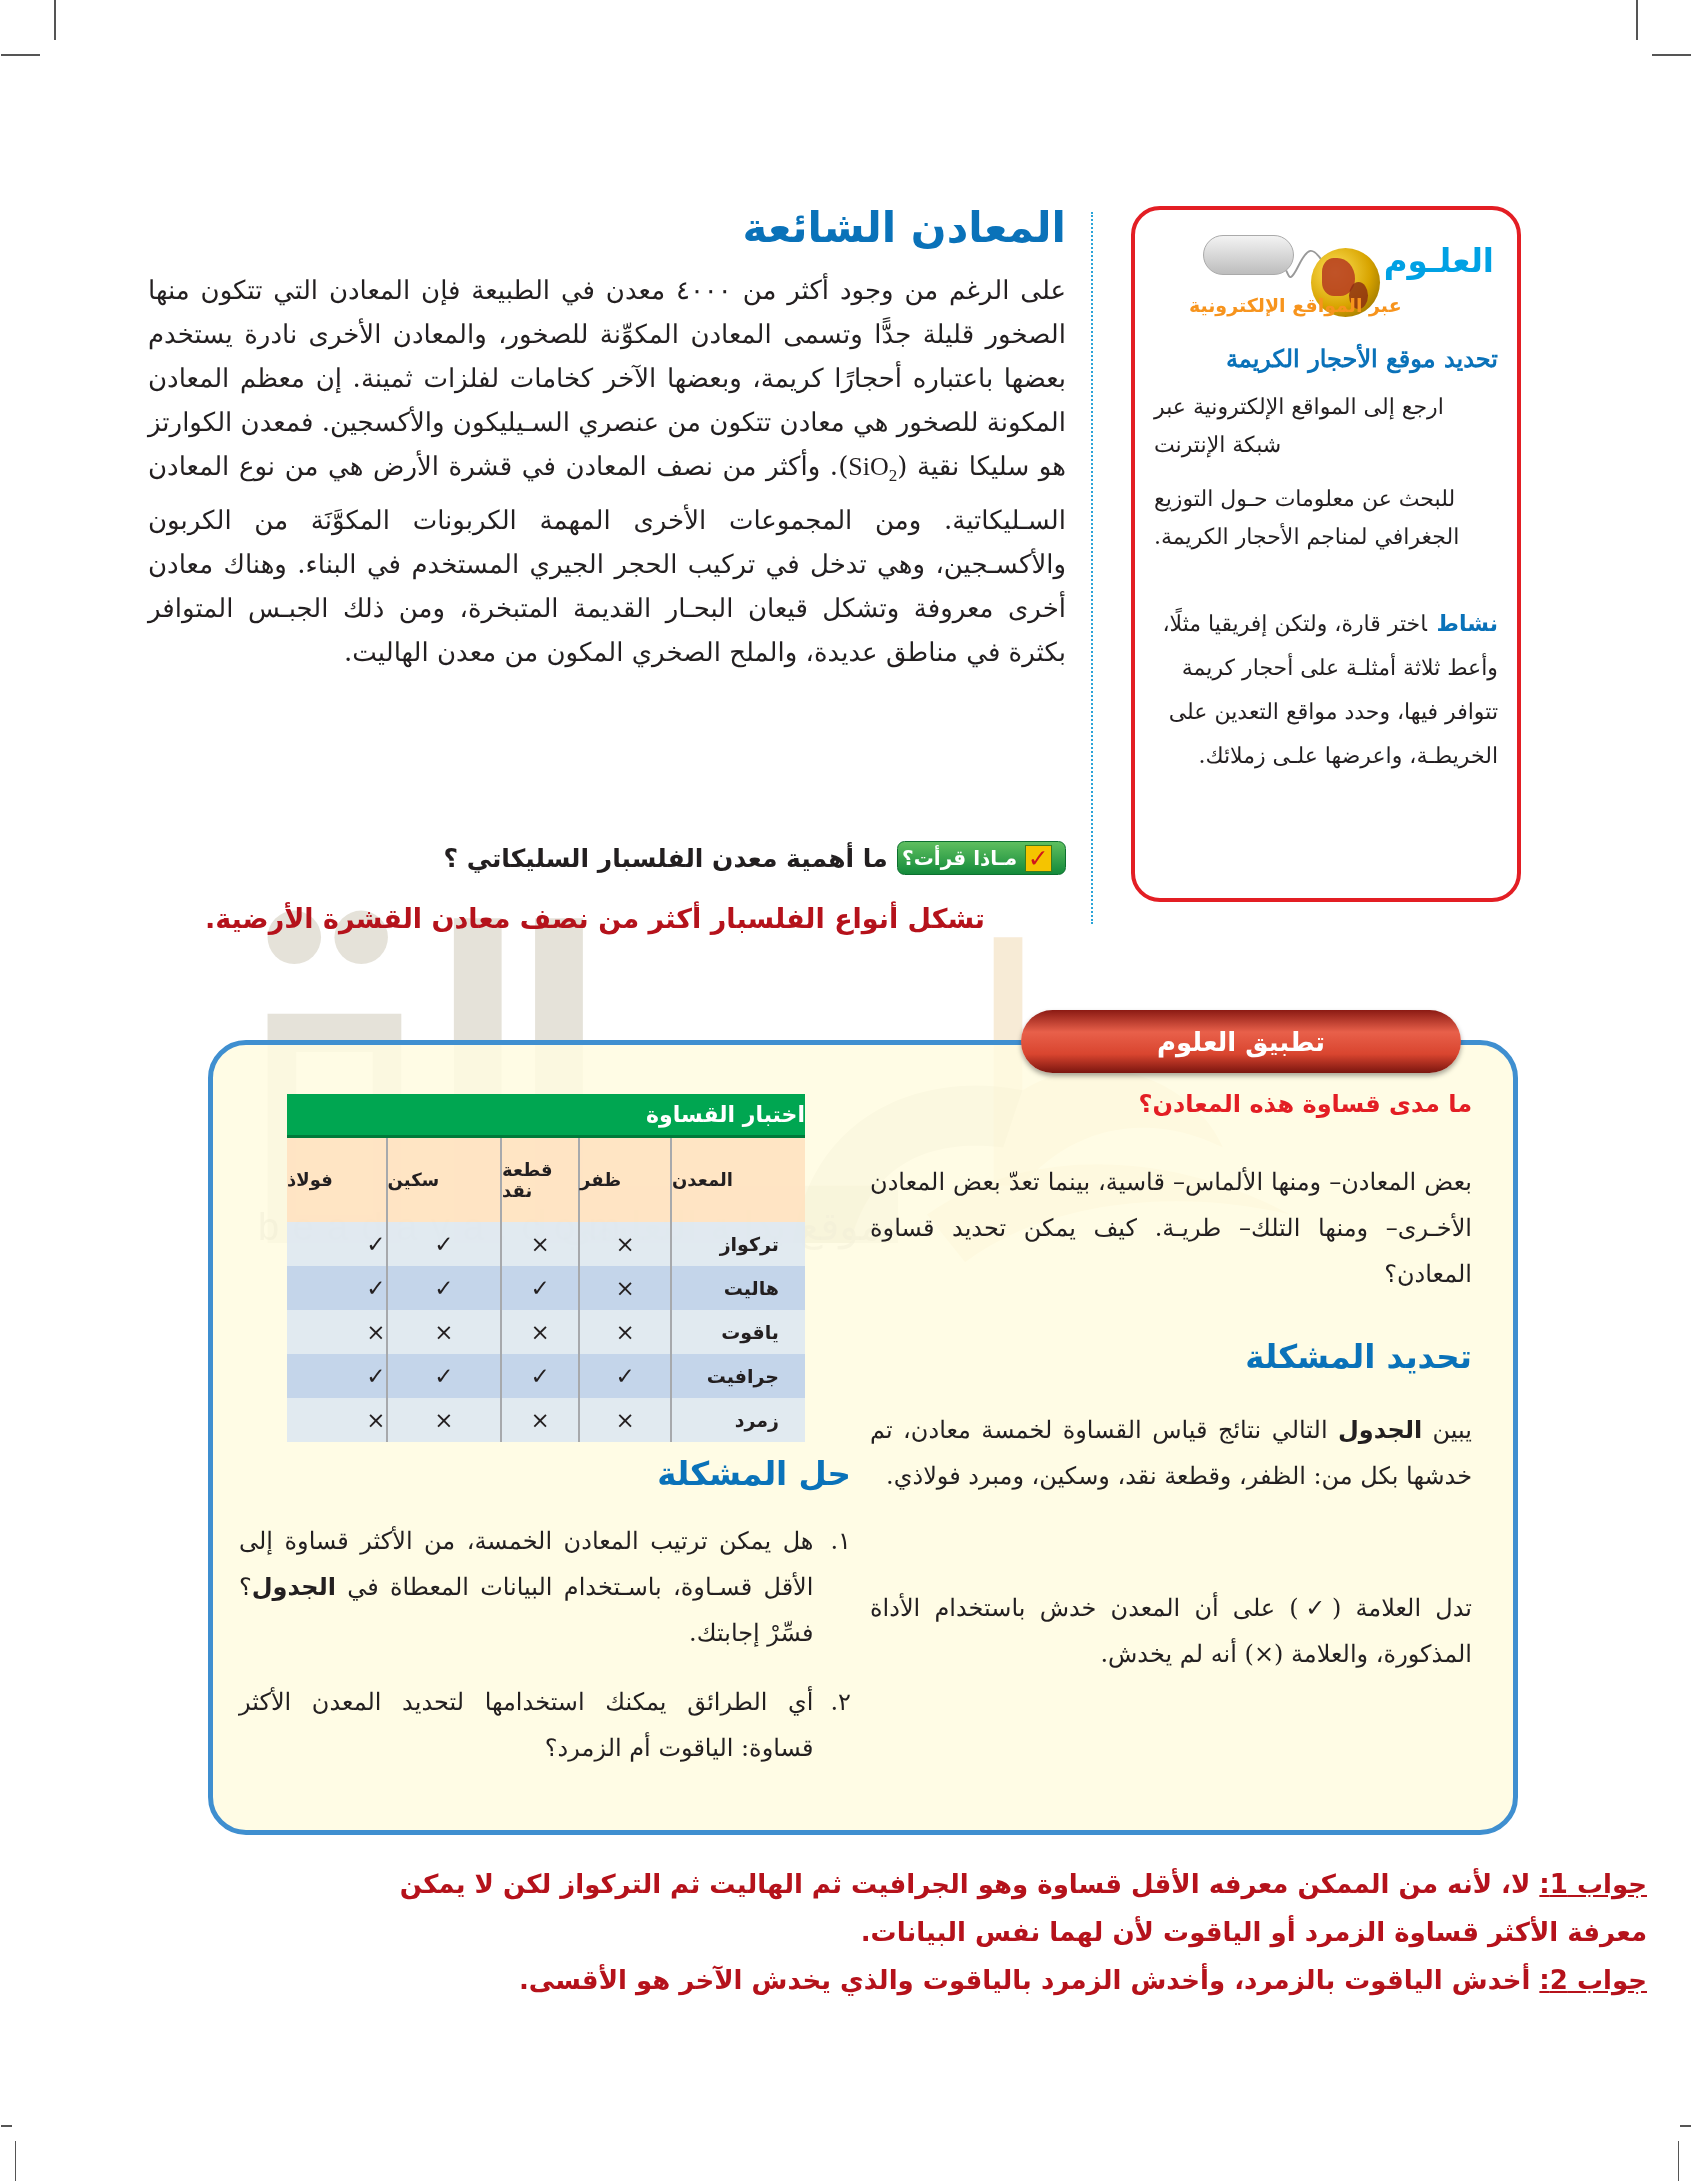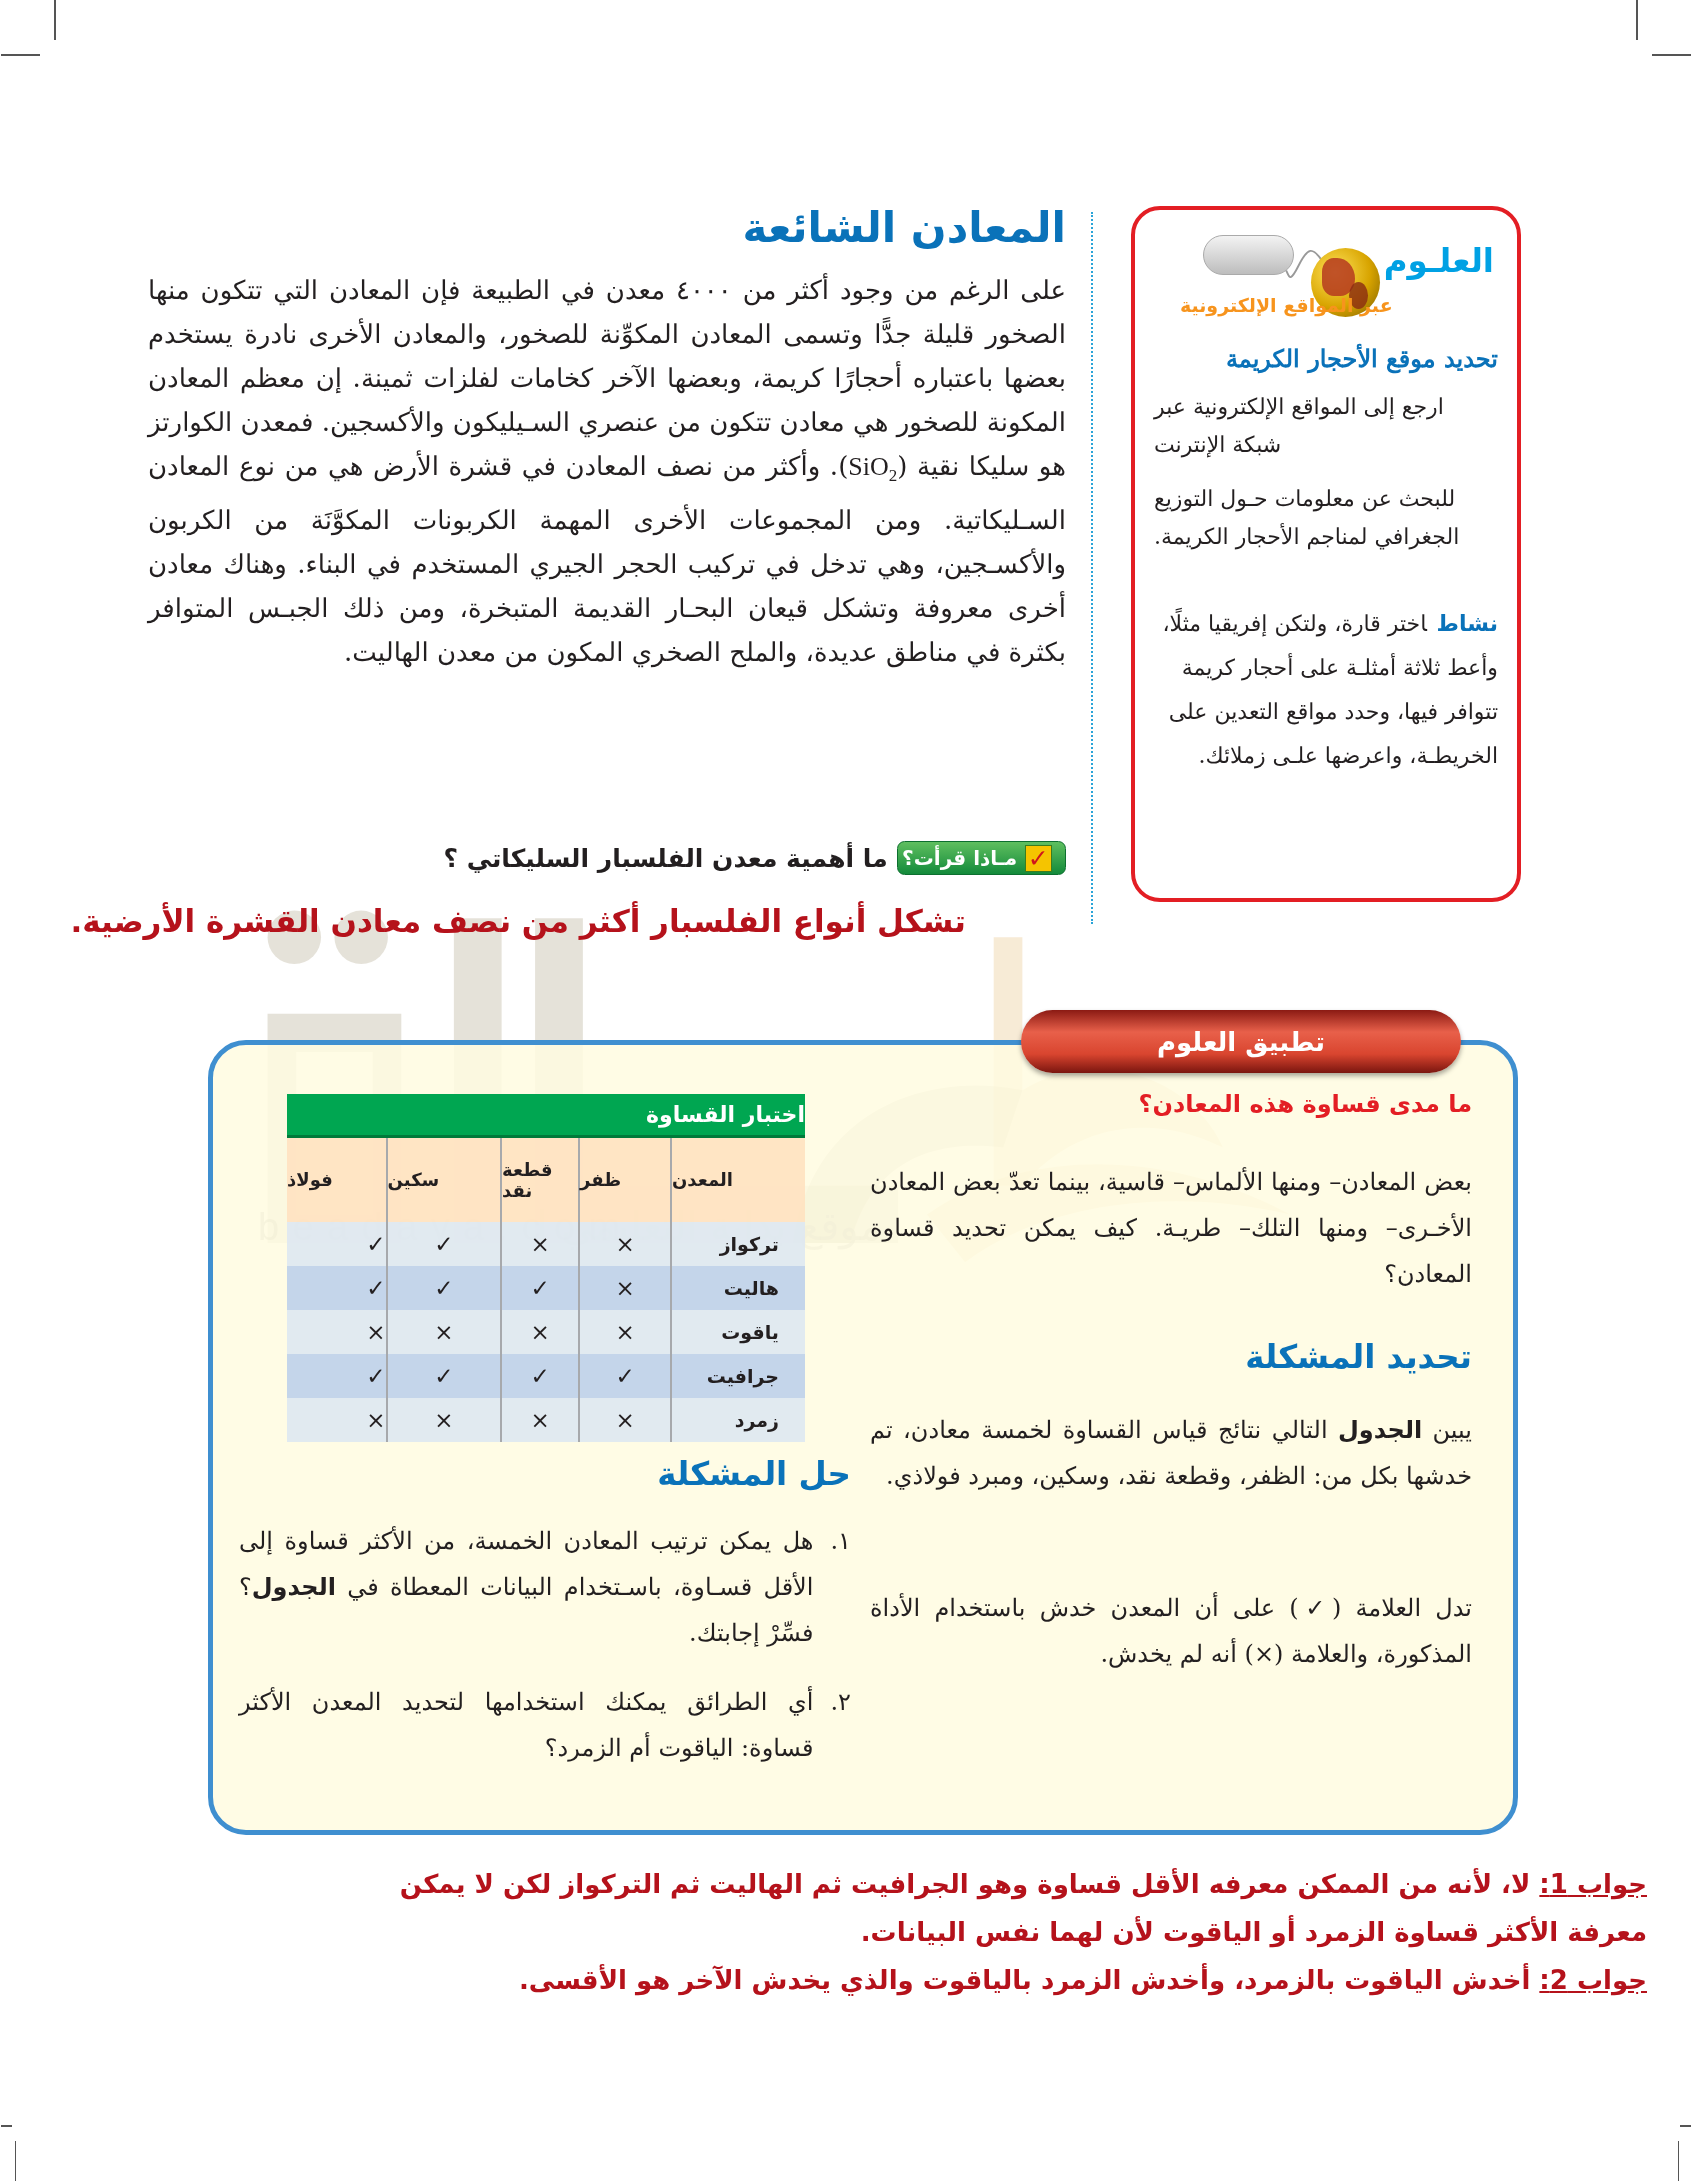--- a/index.html
+++ b/index.html
@@ -22,27 +22,27 @@
     .sub { font-size: 17px; vertical-align: -5.7px; }
 
     .divider { position: absolute; left: 1091px; top: 212px; height: 712px; border-left: 2.9px dotted #2aa4d8; }
 
     .reading-check { position: absolute; right: 626px; top: 841px; display: flex; align-items: center; gap: 9.6px; }
     .rc-badge { display: flex; align-items: center; height: 34px; border-radius: 7.6px; background: linear-gradient(#5fbf5f, #138a3b); border: 1.9px solid #0d6f2f; padding: 0 13.4px 0 3.8px; gap: 7.6px; }
     .rc-check { width: 27px; height: 27px; background: #f5c400; border: 1.9px solid #3b7d1e; display:flex; align-items:center; justify-content:center; color: #d0141b; font-weight: bold; font-size: 25px; line-height: 1; }
     .rc-label { color: #fff; font-weight: bold; font-size: 20px; font-family: "DejaVu Sans", sans-serif; }
     .rc-question { font-weight: bold; font-size: 25px; font-family: "DejaVu Sans", sans-serif; }
 
-    .answer-red { position: absolute; right: 726px; top: 903px; font-family: "DejaVu Sans", sans-serif; font-weight: bold; font-size: 31px; color: #b5121b; white-space: nowrap; }
+    .answer-red { position: absolute; right: 707px; top: 903px; font-family: "DejaVu Sans", sans-serif; font-weight: bold; font-size: 27px; color: #b5121b; white-space: nowrap; }
 
     
     .side-box { position: absolute; left: 1131px; top: 206px; width: 390px; height: 696px; border: 4.8px solid #e31e24; border-radius: 29px; background: #fff; }
     .sb-logo { position: absolute; right: 13.4px; top: 13.4px; width: 373px; height: 115px; }
     .sb-logo-main { position: absolute; right: 9.6px; top: 19px; font-family: "DejaVu Sans", sans-serif; font-weight: bold; font-size: 32.5px; color: #00a1e4; }
-    .sb-logo-sub { position: absolute; right: 111px; top: 71px; font-family: "DejaVu Sans", sans-serif; font-weight: bold; font-size: 19px; color: #f7941d; }
+    .sb-logo-sub { position: absolute; right: 102px; top: 71px; font-family: "DejaVu Sans", sans-serif; font-weight: bold; font-size: 19px; color: #f7941d; }
     .sb-globe { position: absolute; right: 124px; top: 25px; width: 69px; height: 69px; border-radius: 50%; background: radial-gradient(circle at 35% 35%, #ffe35a, #d8a400 55%, #7a5c00 100%); overflow: hidden; }
     .sb-globe::before { content:""; position:absolute; left:11.5px; top:9.6px; width:32.5px; height:38px; background:#b53a1e; border-radius: 40% 60% 50% 40%; opacity:0.85; }
     .sb-globe::after { content:""; position:absolute; left:38px; top:34px; width:19px; height:27px; background:#8a2a12; border-radius: 50%; opacity:0.8; }
     .sb-mouse { position: absolute; right: 210px; top: 11.5px; width: 91px; height: 40px; border-radius: 21px; background: linear-gradient(#f3f3f3, #bdbdbd); border: 1px solid #aaa; }
     .sb-cord { position: absolute; right: 153px; top: 19px; width: 67px; height: 38px; }
 
     .sb-title { position: absolute; right: 19px; left: 19px; top: 134px; font-family: "DejaVu Serif", serif; font-weight: bold; font-size: 24px; color: #0a72b9; text-align: right; }
     .sb-text { position: absolute; right: 19px; left: 19px; font-family: "DejaVu Serif", serif; font-size: 22px; line-height: 38px; text-align: left; }
     .sb-t1 { top: 178px; }
     .sb-t2 { top: 270px; }

